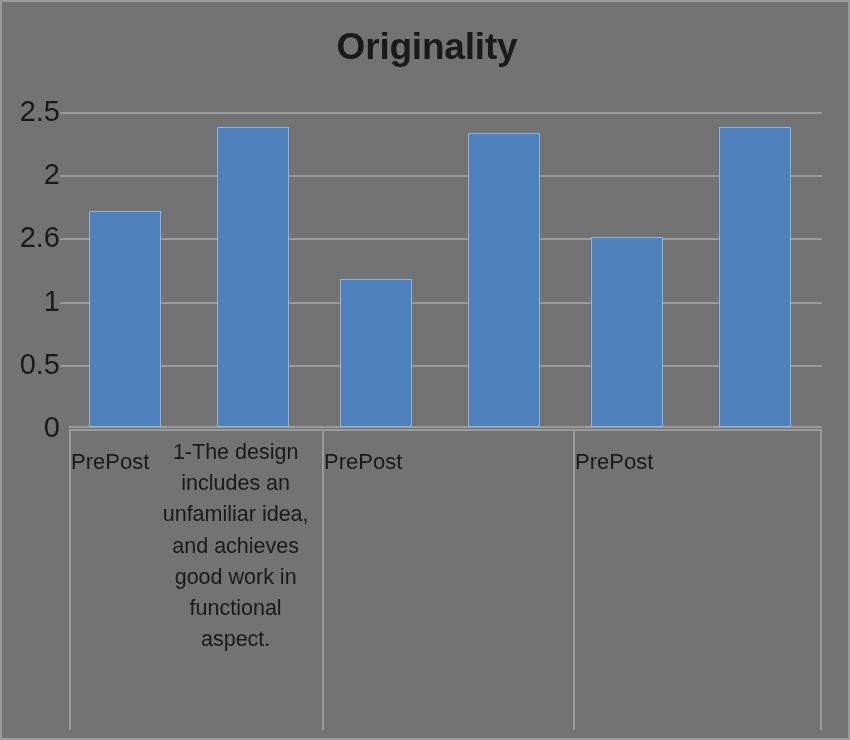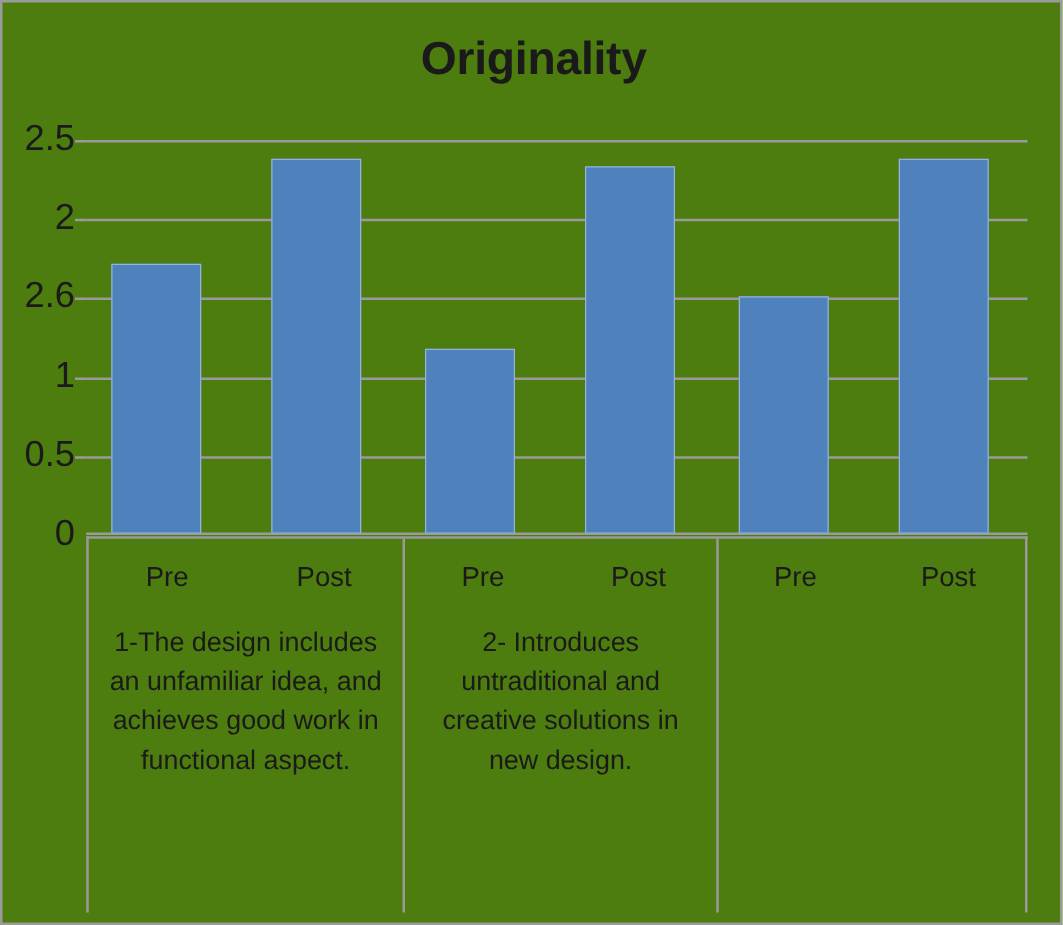--- a/index.html
+++ b/index.html
@@ -9,21 +9,21 @@
   }
   body {
     font-family: "Liberation Sans", sans-serif;
   }
   .figure {
     position: relative;
     width: 850px;
     height: 740px;
     box-sizing: border-box;
     border: 2px solid #9a9a9a;
-    background: #4d7c0f;
+    background: #737373;
     overflow: hidden;
   }
 
   
   .chart-title {
     position: absolute;
     left: 0;
     top: 26px;
     width: 850px;
     text-align: center;
@@ -107,21 +107,21 @@
     display: flex;
     box-sizing: border-box;
     border-left: 2px solid #9a9a9a;
     border-right: 2px solid #9a9a9a;
     border-top: 2px solid #9a9a9a;
   }
   .cat-group {
     position: relative;
     box-sizing: border-box;
     display: flex;
-    flex-direction: column;
+    flex-direction: row;
   }
   .cat-group + .cat-group {
     border-left: 2px solid #9a9a9a;
   }
   .g1 { width: 251px; }
   .g2 { width: 251px; }
   .g3 { width: 247px; }
 
   .series-row {
     display: flex;
@@ -194,21 +194,20 @@
         <div class="series-cell">Post</div>
       </div>
       <div class="group-label">1-The design includes an unfamiliar idea, and achieves good work in functional aspect.</div>
     </div>
 
     <div class="cat-group g2">
       <div class="series-row">
         <div class="series-cell">Pre</div>
         <div class="series-cell">Post</div>
       </div>
-      <div class="group-label">2- Introduces untraditional and creative solutions in new design.</div>
     </div>
 
     <div class="cat-group g3">
       <div class="series-row">
         <div class="series-cell">Pre</div>
         <div class="series-cell">Post</div>
       </div>
     </div>
 
   </div>

